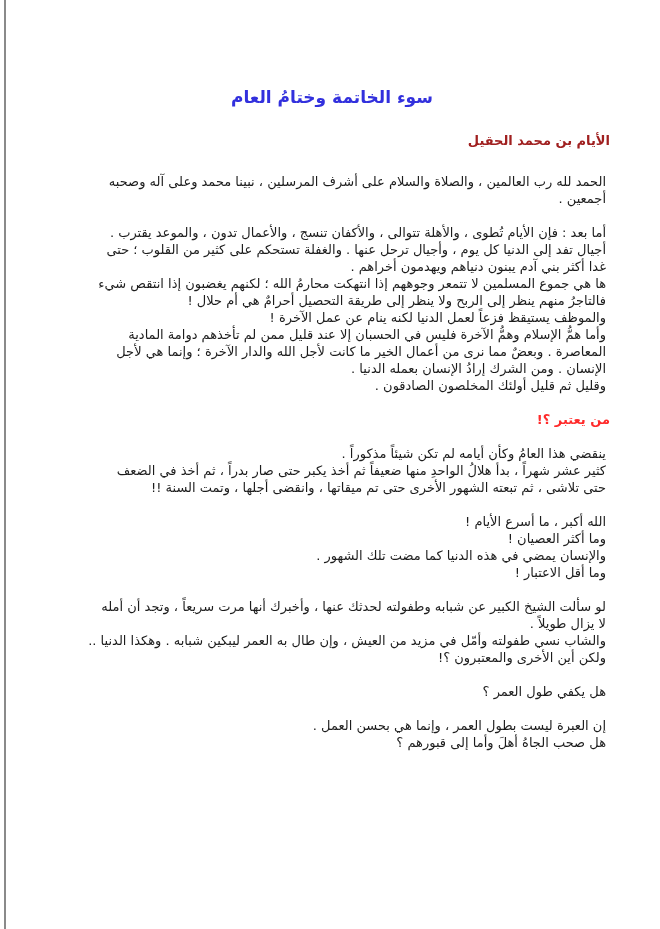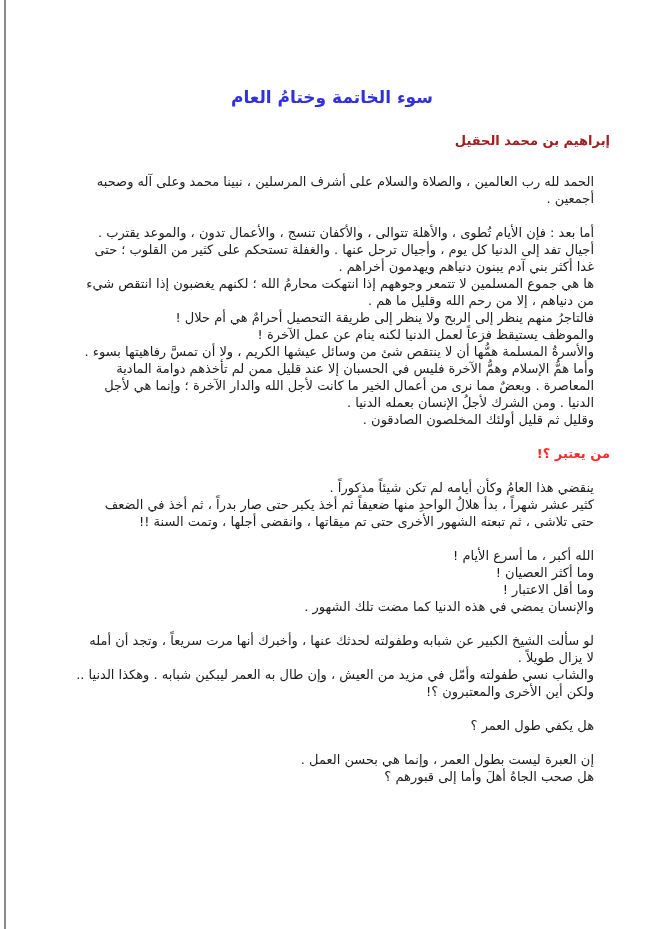--- a/index.html
+++ b/index.html
@@ -45,73 +45,71 @@
     font-weight:bold;
     line-height:17px;
   }
   .content{
     margin:24px 50px 0 50px;
     text-align:right;
     color:var(--body_text,#1c1c1c);
     font-size:13px;
     line-height:17px;
   }
-  .para{margin:0 16px 17px 0;}
+  .para{margin:0 4px 17px 0;}
   .para .line{white-space:normal;}
   .heading{
     color:var(--heading_red,#ff2b2b);
     font-weight:bold;
     margin:0 0 17px 0;
   }
 </style>
 </head>
 <body>
 
 <div class="page">
   <div class="page-edge"></div>
 
   <h1 class="title">سوء الخاتمة وختامُ العام</h1>
 
-  <div class="author">إبراهيم بن محمد الحقيل</div>
+  <div class="author">الأيام بن محمد الحقيل</div>
 
   <div class="content">
 
     <div class="para">
         <div class="line">الحمد لله رب العالمين ، والصلاة والسلام على أشرف المرسلين ، نبينا محمد وعلى آله وصحبه</div>
         <div class="line">أجمعين .</div>
       </div>
 
     <div class="para">
         <div class="line">أما بعد : فإن الأيام تُطوى ، والأهلة تتوالى ، والأكفان تنسج ، والأعمال تدون ، والموعد يقترب .</div>
         <div class="line">أجيال تفد إلى الدنيا كل يوم ، وأجيال ترحل عنها . والغفلة تستحكم على كثير من القلوب ؛ حتى</div>
         <div class="line">غدا أكثر بني آدم يبنون دنياهم ويهدمون أخراهم .</div>
         <div class="line">ها هي جموع المسلمين لا تتمعر وجوههم إذا انتهكت محارمُ الله ؛ لكنهم يغضبون إذا انتقص شيء</div>
-        <div class="line">من دنياهم ، إلا من رحم الله وقليل ما هم .</div>
         <div class="line">فالتاجرُ منهم ينظر إلى الربح ولا ينظر إلى طريقة التحصيل أحرامٌ هي أم حلال !</div>
         <div class="line">والموظف يستيقظ فزعاً لعمل الدنيا لكنه ينام عن عمل الآخرة !</div>
-        <div class="line">والأسرةُ المسلمة همُّها أن لا ينتقص شئ من وسائل عيشها الكريم ، ولا أن تمسَّ رفاهيتها بسوء .</div>
         <div class="line">وأما همُّ الإسلام وهمُّ الآخرة فليس في الحسبان إلا عند قليل ممن لم تأخذهم دوامة المادية</div>
         <div class="line">المعاصرة . وبعضٌ مما نرى من أعمال الخير ما كانت لأجل الله والدار الآخرة ؛ وإنما هي لأجل</div>
-        <div class="line">الدنيا . ومن الشرك لأجلُ الإنسان بعمله الدنيا .</div>
+        <div class="line">الإنسان . ومن الشرك إرادُ الإنسان بعمله الدنيا .</div>
         <div class="line">وقليل ثم قليل أولئك المخلصون الصادقون .</div>
       </div>
 
     <div class="heading">من يعتبر ؟!</div>
 
     <div class="para">
         <div class="line">ينقضي هذا العامُ وكأن أيامه لم تكن شيئاً مذكوراً .</div>
         <div class="line">كثير عشر شهراً ، بدأ هلالُ الواحدِ منها ضعيفاً ثم أخذ يكبر حتى صار بدراً ، ثم أخذ في الضعف</div>
         <div class="line">حتى تلاشى ، ثم تبعته الشهور الأخرى حتى تم ميقاتها ، وانقضى أجلها ، وتمت السنة !!</div>
       </div>
 
     <div class="para">
         <div class="line">الله أكبر ، ما أسرع الأيام !</div>
         <div class="line">وما أكثر العصيان !</div>
+        <div class="line">والإنسان يمضي في هذه الدنيا كما مضت تلك الشهور .</div>
         <div class="line">وما أقل الاعتبار !</div>
-        <div class="line">والإنسان يمضي في هذه الدنيا كما مضت تلك الشهور .</div>
       </div>
 
     <div class="para">
         <div class="line">لو سألت الشيخ الكبير عن شبابه وطفولته لحدثك عنها ، وأخبرك أنها مرت سريعاً ، وتجد أن أمله</div>
         <div class="line">لا يزال طويلاً .</div>
         <div class="line">والشاب نسي طفولته وأمّل في مزيد من العيش ، وإن طال به العمر ليبكين شبابه . وهكذا الدنيا ..</div>
         <div class="line">ولكن أين الأخرى والمعتبرون ؟!</div>
       </div>
 
     <div class="para">هل يكفي طول العمر ؟</div>

